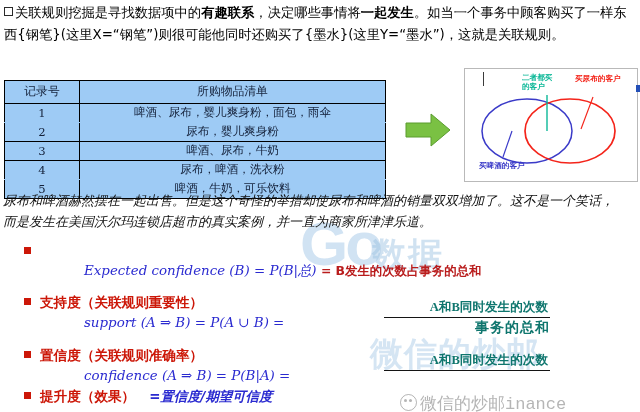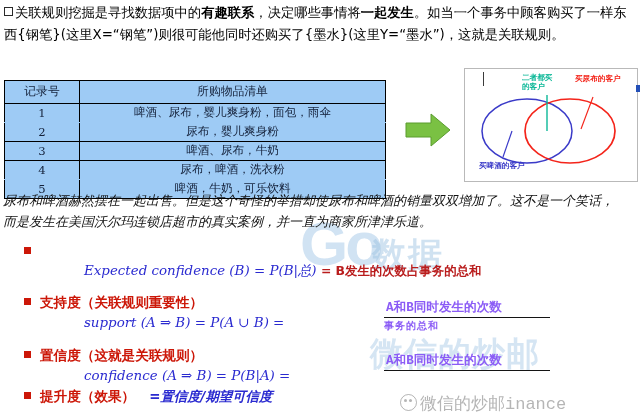--- a/index.html
+++ b/index.html
@@ -105,26 +105,26 @@
   }
   .frm .tail{color:#b91c1c;font-style:normal;font-weight:bold;
     font-family:"DejaVu Sans",sans-serif;font-size:12.4px;text-align:center;}
   .inl{
     display:inline-block;margin-left:14px;font-size:13.4px;color:#2a2ad0;
     font-style:italic;font-weight:bold;
   }
 
   
   .frac{
-    position:absolute;text-align:left;
-    font-family:Liberation Mono, monospace;
-    color:#8b5cf6;font-weight:bold;
+    position:absolute;text-align:right;
+    font-family:Liberation Serif, serif;
+    color:#0f766e;font-weight:bold;
   }
   .frac .num{font-size:12.6px;border-bottom:1.6px solid #141414;padding:0 2px 1px;display:block;}
-  .frac .den{font-size:10px;display:block;padding-top:1px;letter-spacing:1px;}
+  .frac .den{font-size:14px;display:block;padding-top:1px;letter-spacing:1px;}
 </style>
 </head>
 <body>
 
 <div class="wm wm-go">Go</div>
 <div class="wm wm-cn">数据</div>
 <div class="wm wm-big2">微信的炒邮</div>
 <div class="wm wm-brand"><span class="wmq"></span><span>微信的炒邮inance</span></div>
 
 <div class="intro">
@@ -197,21 +197,21 @@
 <div class="blk" style="top:294px;">
   <div class="bhead"><span class="bsq"></span><span>支持度（关联规则重要性）</span></div>
   <div class="frm"><span>support (A ⇒ B) = P(A ∪ B) =</span></div>
 </div>
 <div class="frac" style="left:384px;top:299px;width:166px;">
   <span class="num">A和B同时发生的次数</span>
   <span class="den">事务的总和</span>
 </div>
 
 <div class="blk" style="top:347px;">
-  <div class="bhead"><span class="bsq"></span><span>置信度（这就是关联规则）</span></div>
+  <div class="bhead"><span class="bsq"></span><span>置信度（关联规则准确率）</span></div>
   <div class="frm"><span>confidence (A ⇒ B) = P(B|A)  =</span></div>
 </div>
 <div class="frac" style="left:384px;top:352px;width:166px;">
   <span class="num">A和B同时发生的次数</span>
   <span class="den"></span>
 </div>
 
 <div class="blk" style="top:388px;">
   <div class="bhead"><span class="bsq"></span><span>提升度（效果）</span><span class="inl">=置信度/期望可信度</span></div>
 </div>

